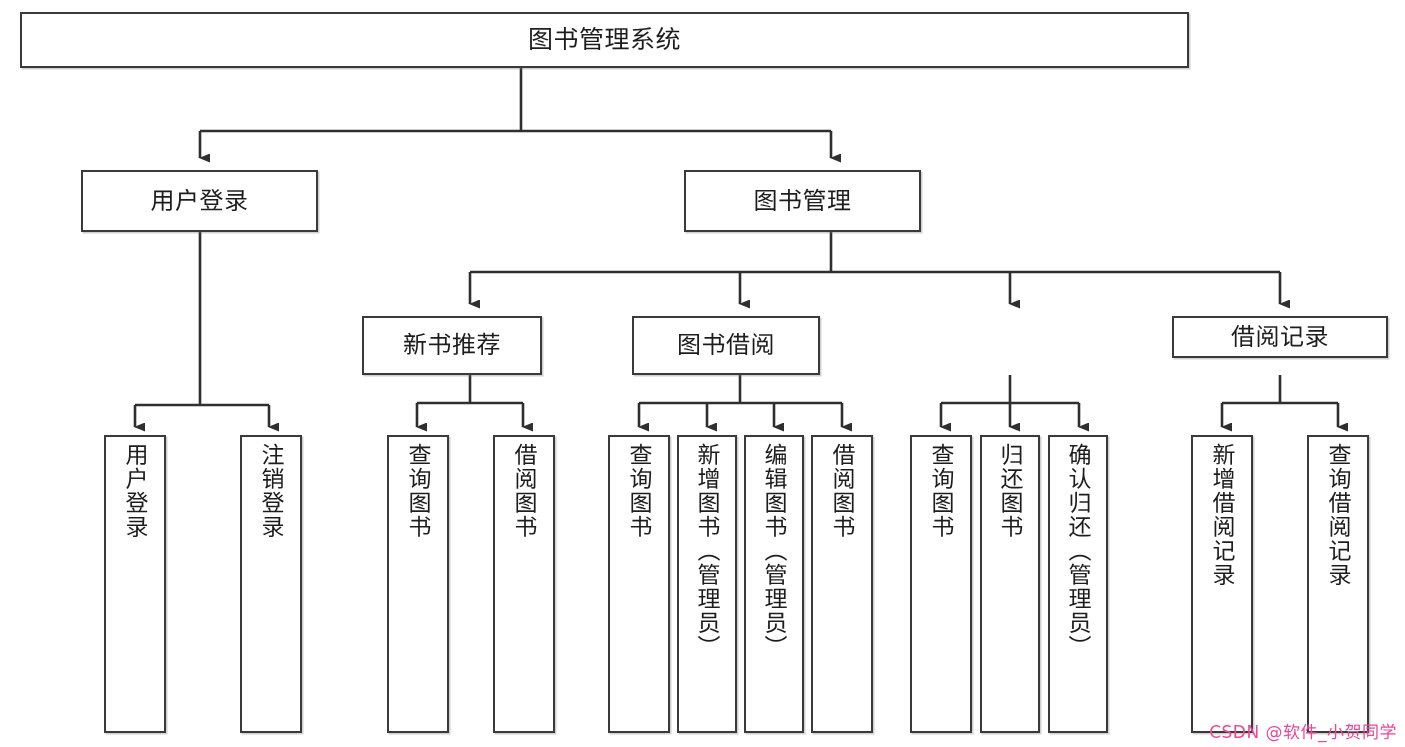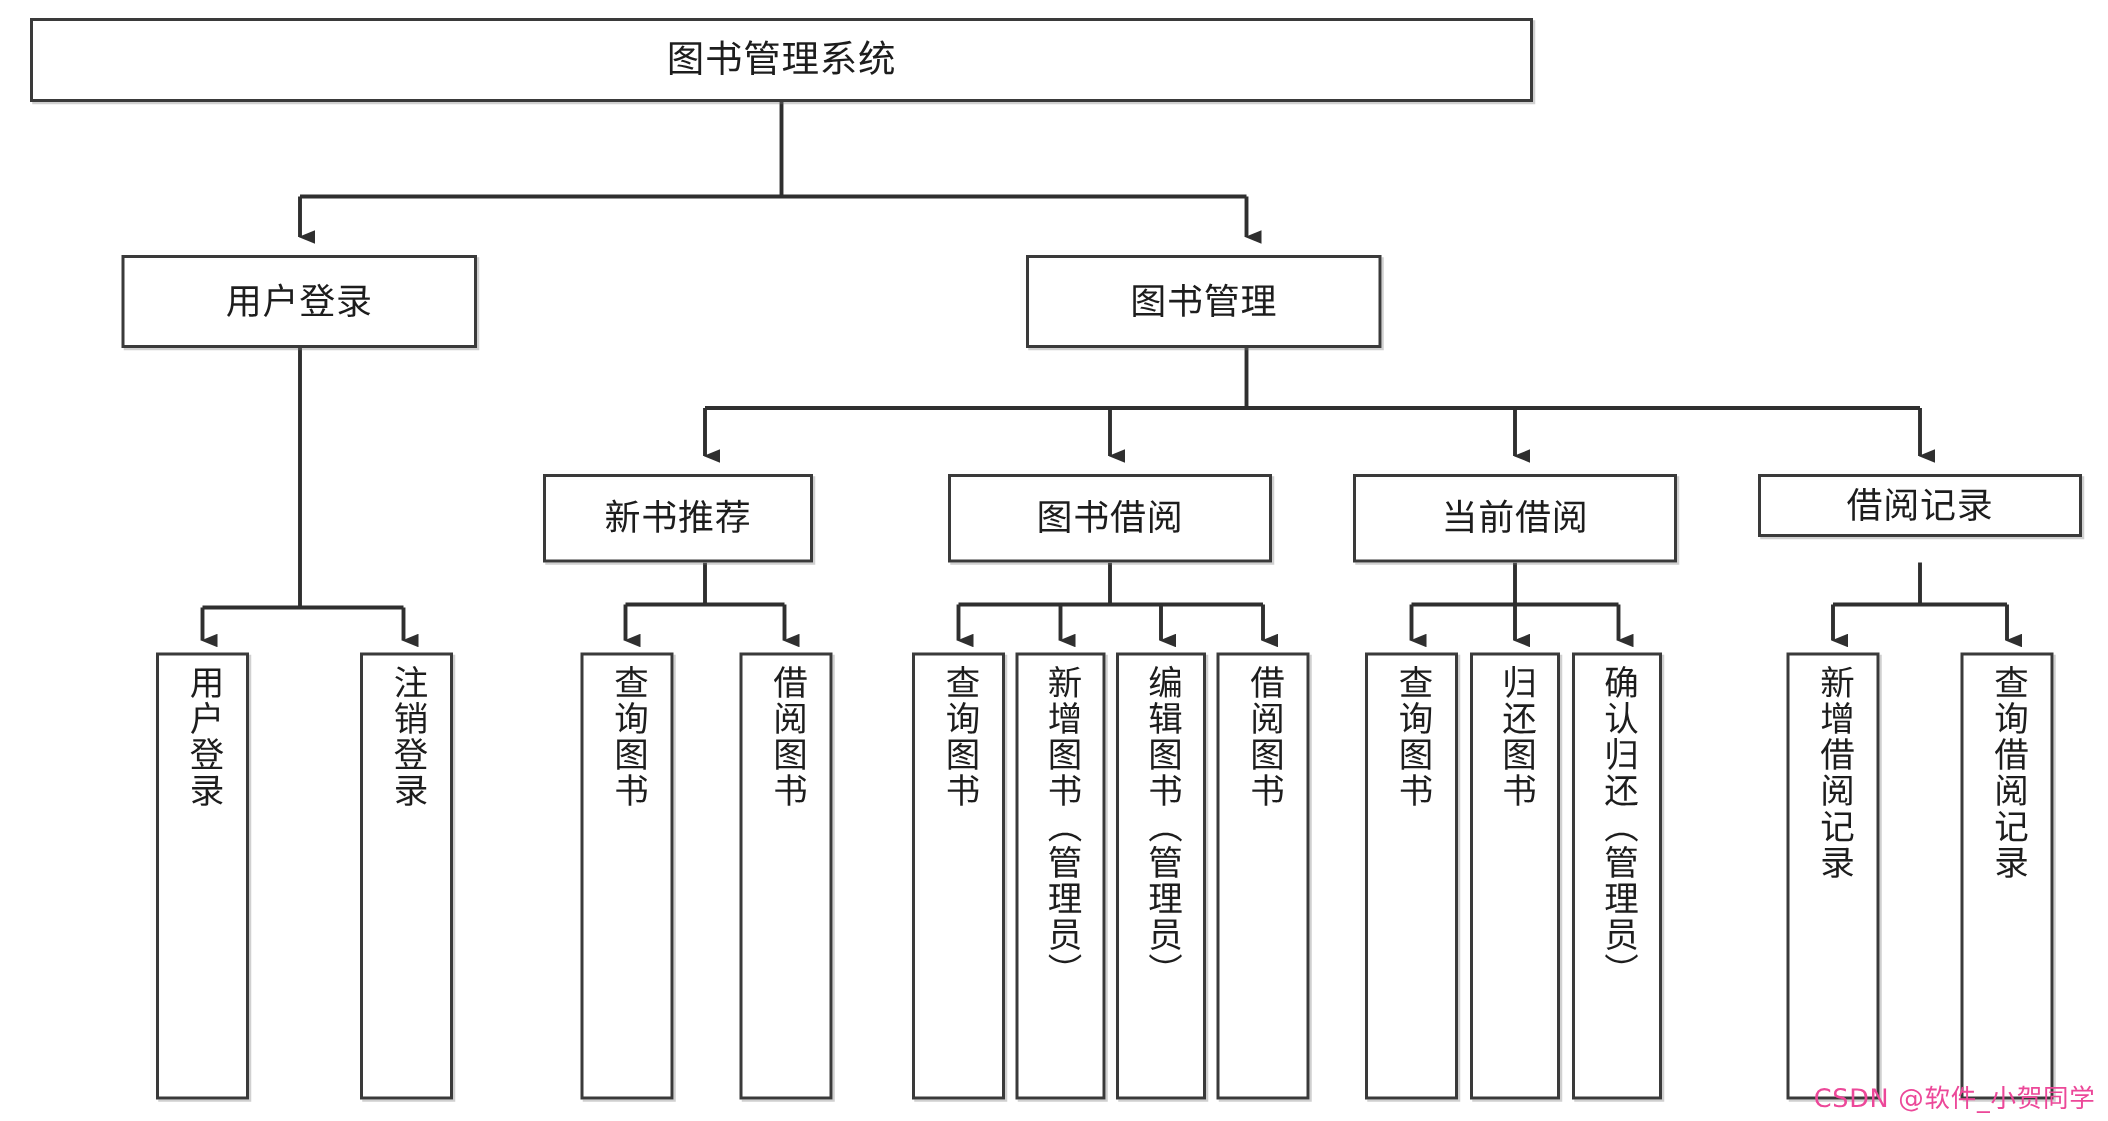--- a/index.html
+++ b/index.html
@@ -125,39 +125,36 @@
       <path d="M1010,403 L1010,427" marker-end="url(#arrowhead)"></path>
       <path d="M1079,403 L1079,427" marker-end="url(#arrowhead)"></path>
 
       <path d="M1280,375 L1280,403"></path>
       <path d="M1222,403 L1338,403"></path>
       <path d="M1222,403 L1222,427" marker-end="url(#arrowhead)"></path>
       <path d="M1338,403 L1338,427" marker-end="url(#arrowhead)"></path>
     </g>
   </svg>
 
-  <div class="node h root" style="left:20px; top:12px; width:1002px; height:56px;">
+  <div class="node h root" style="left:20px; top:12px; width:1169px; height:56px;">
     <span class="node-label">图书管理系统</span>
   </div>
 
   <div class="node h" style="left:81px; top:170px; width:237px; height:62px;">
     <span class="node-label">用户登录</span>
   </div>
   <div class="node h" style="left:684px; top:170px; width:237px; height:62px;">
     <span class="node-label">图书管理</span>
   </div>
 
   <div class="node h" style="left:362px; top:316px; width:180px; height:59px;">
     <span class="node-label">新书推荐</span>
   </div>
-  <div class="node h" style="left:632px; top:316px; width:216px; height:59px;align-items:center;">
+  <div class="node h" style="left:632px; top:316px; width:188px; height:59px;align-items:center;">
     <span class="node-label">图书借阅</span>
-  </div>
-  <div class="node h" style="left:902px; top:316px; width:216px; height:59px;">
-    <span class="node-label">当前借阅</span>
   </div>
   <div class="node h" style="left:1172px; top:316px; width:216px; height:42px;">
     <span class="node-label">借阅记录</span>
   </div>
 
   <div class="node v" style="left:104px; top:435px; width:62px; height:298px;">
     <span class="node-label">用户登录</span>
   </div>
   <div class="node v" style="left:240px; top:435px; width:62px; height:298px;">
     <span class="node-label">注销登录</span>

